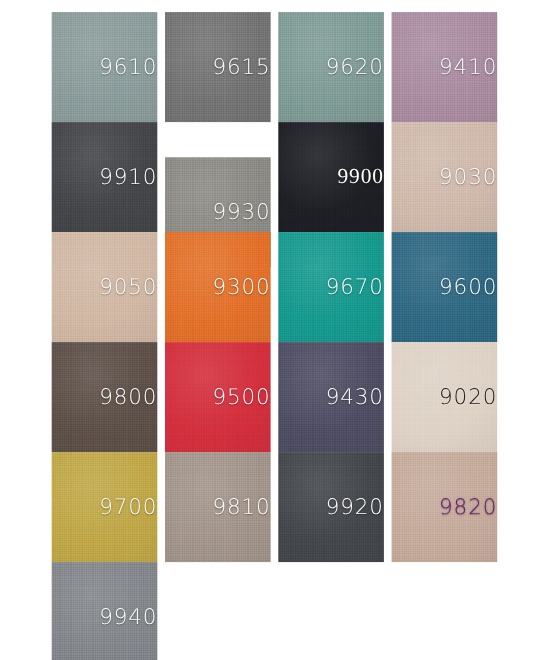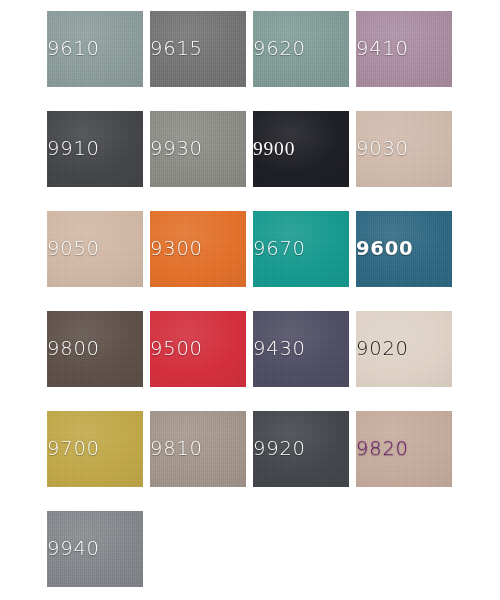--- a/index.html
+++ b/index.html
@@ -27,24 +27,24 @@
     column-gap: 7px;
     row-gap: 8px;
     align-content: start;
     justify-content: start;
     background: #ffffff;
   }
 
   .swatch {
     position: relative;
     width: 100%;
-    height: 76px;
+    height: 100px;
     display: flex;
     align-items: center;
-    justify-content: flex-start;
+    justify-content: flex-end;
     box-sizing: border-box;
     overflow: hidden;
     isolation: isolate;
   }
 
   
   .swatch .texture {
     position: absolute;
     inset: 0;
     pointer-events: none;
@@ -117,21 +117,21 @@
     <div class="swatch" style="background-color: rgb(169, 139, 160);">
       <span class="texture"></span>
       <span class="vignette"></span>
       <span class="code" style="color: rgb(255, 255, 255);">9410</span>
     </div>
     <div class="swatch" style="background-color: rgb(67, 69, 73);">
       <span class="texture"></span>
       <span class="vignette"></span>
       <span class="code" style="color: rgb(255, 255, 255);">9910</span>
     </div>
-    <div class="swatch" style="background-color: rgb(139, 138, 132);">
+    <div class="swatch" style="background-color: rgb(139, 138, 132); margin-top: 32px;">
       <span class="texture"></span>
       <span class="vignette"></span>
       <span class="code" style="color: rgb(255, 255, 255);">9930</span>
     </div>
     <div class="swatch" style="background-color: rgb(30, 31, 37);">
       <span class="texture"></span>
       <span class="vignette"></span>
       <span class="code" style="color: rgb(255, 255, 255); font-family: Liberation Serif, serif;">9900</span>
     </div>
     <div class="swatch" style="background-color: rgb(207, 185, 171);">
@@ -150,21 +150,21 @@
       <span class="code" style="color: rgb(255, 255, 255);">9300</span>
     </div>
     <div class="swatch" style="background-color: rgb(23, 153, 142);">
       <span class="texture"></span>
       <span class="vignette"></span>
       <span class="code" style="color: rgb(255, 255, 255);">9670</span>
     </div>
     <div class="swatch" style="background-color: rgb(47, 103, 129);">
       <span class="texture"></span>
       <span class="vignette"></span>
-      <span class="code" style="color: rgb(255, 255, 255); font-weight: bold;">9600</span>
+      <span class="code" style="color: rgb(255, 255, 255);">9600</span>
     </div>
     <div class="swatch" style="background-color: rgb(93, 80, 73);">
       <span class="texture"></span>
       <span class="vignette"></span>
       <span class="code" style="color: rgb(255, 255, 255);">9800</span>
     </div>
     <div class="swatch" style="background-color: rgb(211, 47, 61);">
       <span class="texture"></span>
       <span class="vignette"></span>
       <span class="code" style="color: rgb(255, 255, 255);">9500</span>

